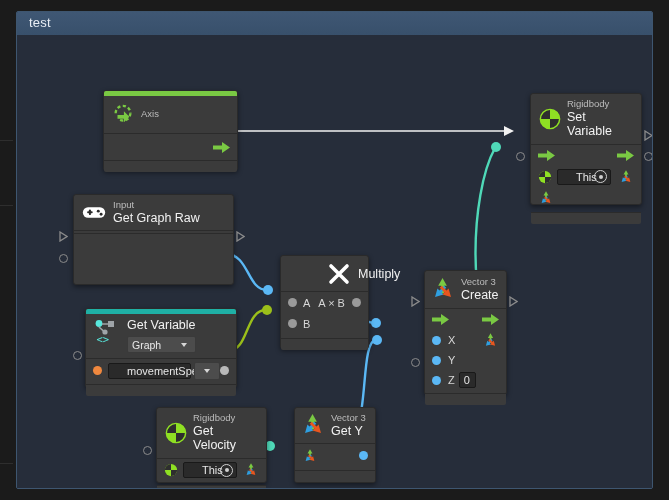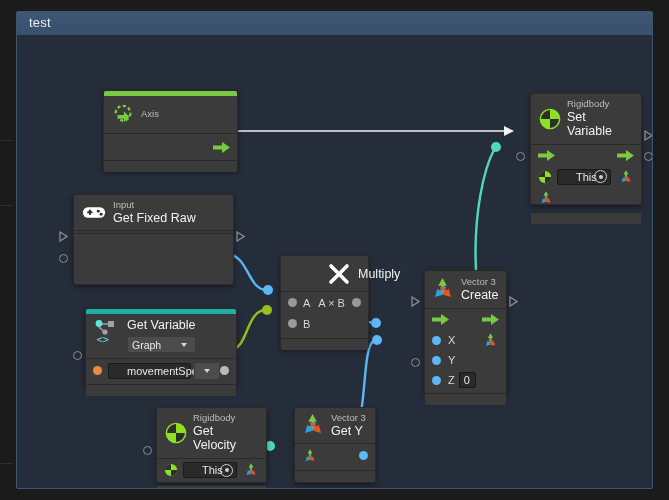--- a/index.html
+++ b/index.html
@@ -214,21 +214,21 @@
             <svg class="icon" width="24" height="17" viewBox="0 0 28 18">
               <rect x="1" y="3" width="26" height="12" rx="6" fill="#ffffff"></rect>
               <rect x="6" y="7.6" width="6.5" height="2.2" rx="1" fill="#2b2b2b"></rect>
               <rect x="8.15" y="5.45" width="2.2" height="6.5" rx="1" fill="#2b2b2b"></rect>
               <circle cx="19" cy="7.4" r="1.7" fill="#2b2b2b"></circle>
               <circle cx="22.3" cy="11" r="1.7" fill="#2b2b2b"></circle>
             </svg>
           </span>
           <span class="head-txt">
             <span class="sub">Input</span>
-            <span class="ttl">Get Fixed Raw</span>
+            <span class="ttl">Get Graph Raw</span>
           </span>
         </div>
         <div class="footer" style="margin-top:2px;"></div>
       </div>
 
       <div class="ext" style="left:42px;top:193px;">
         <svg width="9" height="11" viewBox="0 0 9 11">
             <polygon points="1,1 8,5.5 1,10" fill="none" stroke="#8b8b8b" stroke-width="1.3"></polygon>
           </svg>
       </div>

